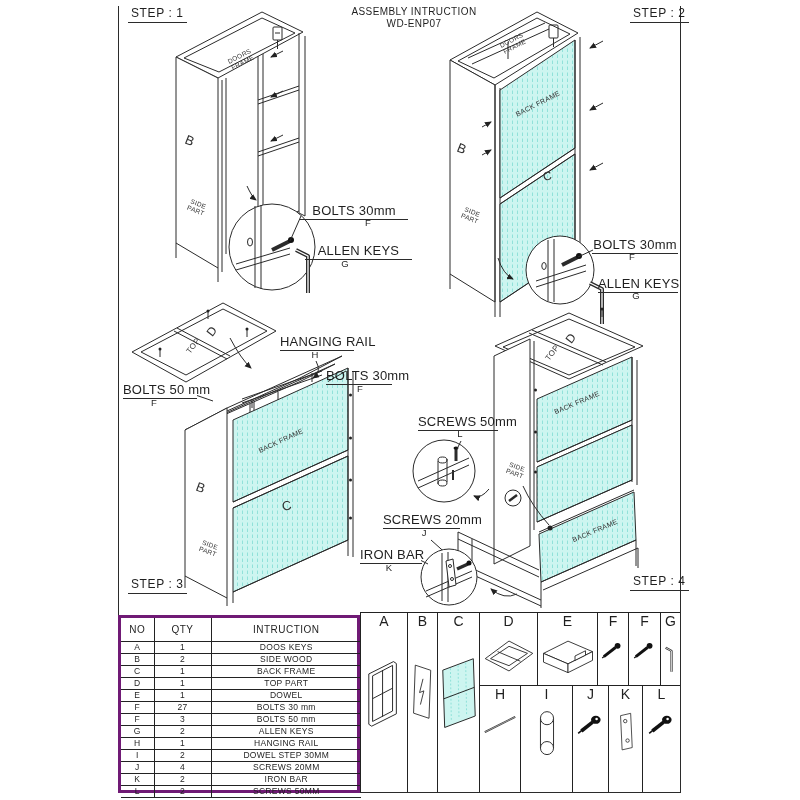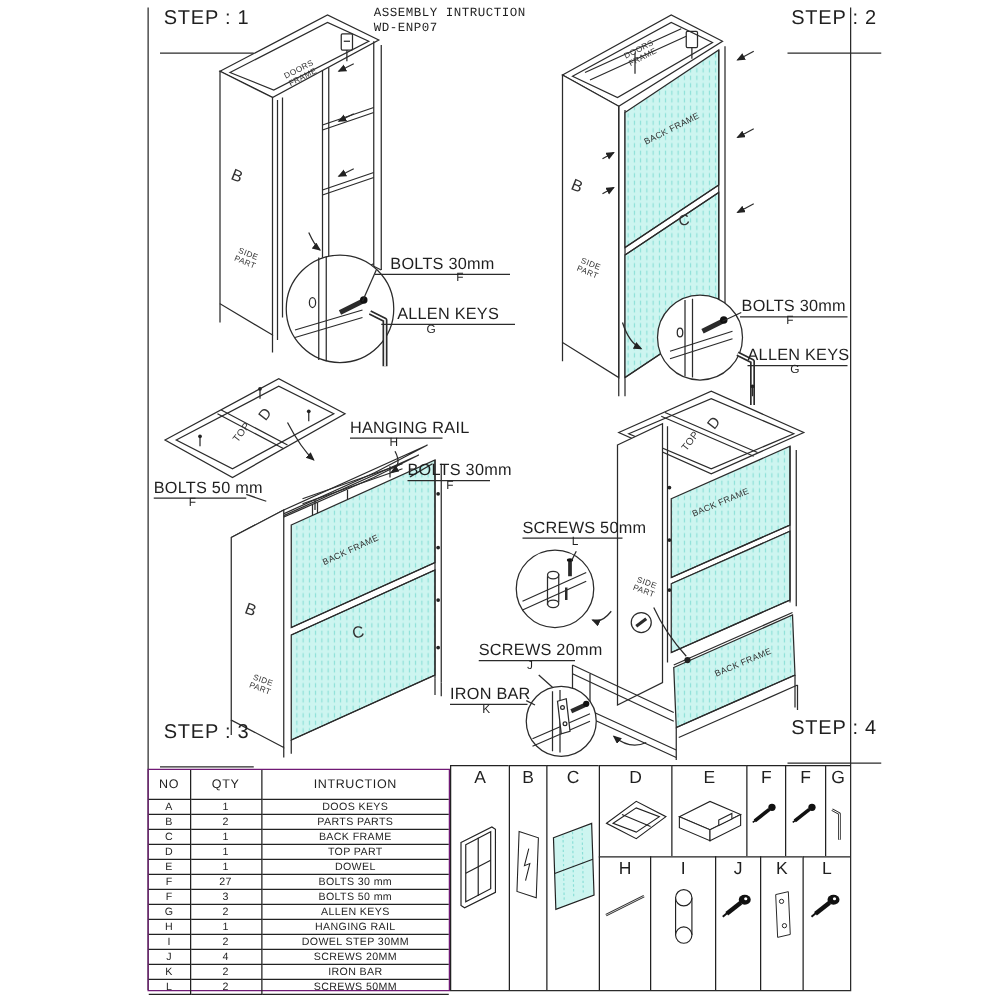--- a/index.html
+++ b/index.html
@@ -1,25 +1,25 @@
 <!DOCTYPE html>
 <html><head>
 <meta charset="utf-8">
 <style>
   html,body{margin:0;padding:0;background:#fff;font-family:"Liberation Sans",sans-serif;}
   #page{position:relative;width:800px;height:800px;background:#fff;overflow:hidden;color:#1f1f1f;}
   svg.art{position:absolute;left:0;top:0;}
-  .steplab{position:absolute;font-size:16px;letter-spacing:.6px;color:#1f1f1f;border-bottom:1px solid #2b2b2b;padding:0 3px 18px;white-space:nowrap;}
-  .title-line{position:absolute;left:299px;width:204px;font-size:10px;letter-spacing:.4px;color:#1f1f1f;font-family:Liberation Mono, monospace;}
+  .steplab{position:absolute;font-size:12px;letter-spacing:.6px;color:#1f1f1f;border-bottom:1px solid #2b2b2b;padding:0 3px 2px;white-space:nowrap;}
+  .title-line{position:absolute;left:312px;width:204px;text-align:center;font-size:10px;letter-spacing:.4px;color:#1f1f1f;}
   .callout{position:absolute;font-size:13px;text-align:center;color:#1f1f1f;border-bottom:1px solid #2b2b2b;padding-bottom:1px;letter-spacing:.2px;white-space:nowrap;}
   .clet{position:absolute;font-size:9.5px;text-align:center;color:#1f1f1f;}
   .rlabel{position:absolute;color:#333;text-align:center;letter-spacing:.3px;line-height:1.12;transform-origin:center;font-size:6.5px;}
   .nowrap{white-space:nowrap;}
   
-  #table-wrap{position:absolute;left:118px;top:615px;width:242px;height:178px;border:1px solid #701a75;box-sizing:border-box;}
+  #table-wrap{position:absolute;left:118px;top:615px;width:242px;height:178px;border:3px solid #701a75;box-sizing:border-box;}
   #parts-table{border-collapse:collapse;width:100%;table-layout:fixed;}
   #parts-table th{font-weight:normal;font-size:10px;height:21px;border:1px solid #222;letter-spacing:.5px;}
   #parts-table td{font-size:8.5px;height:11px;border:1px solid #222;text-align:center;padding:0;letter-spacing:.3px;line-height:1;}
   #parts-table col.c1{width:33px}#parts-table col.c2{width:57px}#parts-table col.c3{width:150px}
   #parts-table tr>*:first-child{border-left:none}#parts-table tr>*:last-child{border-right:none}
   #parts-table thead th{border-top:none}
   
   .pcell{position:absolute;border-left:1px solid #222;border-top:1px solid #222;box-sizing:border-box;display:flex;flex-direction:column;align-items:center;overflow:hidden;background:#fff;}
   .plet{font-size:14px;margin-top:1px;line-height:1.1;color:#1f1f1f;}
   .picon{margin-top:5px;}
@@ -267,21 +267,21 @@
     </thead>
     <tbody>
           <tr>
             <td>A</td>
             <td>1</td>
             <td>DOOS KEYS</td>
           </tr>
           <tr>
             <td>B</td>
             <td>2</td>
-            <td>PARTS PARTS</td>
+            <td>SIDE WOOD</td>
           </tr>
           <tr>
             <td>C</td>
             <td>1</td>
             <td>BACK FRAME</td>
           </tr>
           <tr>
             <td>D</td>
             <td>1</td>
             <td>TOP PART</td>

